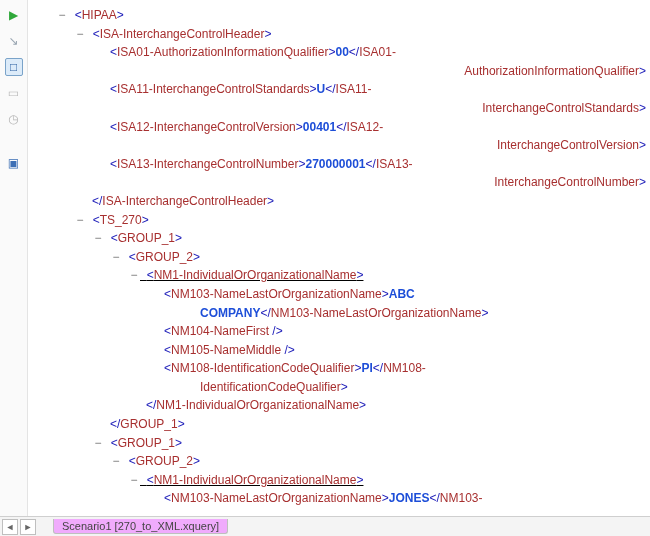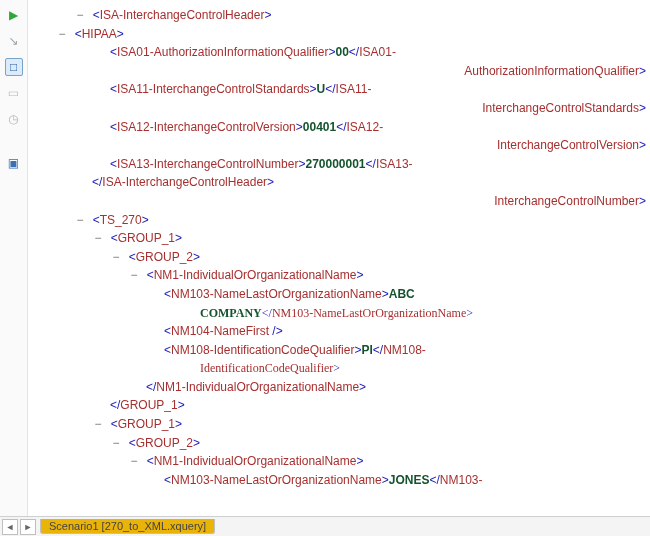--- a/index.html
+++ b/index.html
@@ -50,30 +50,30 @@
   .toggle {
     color: #7a7a7a;
     display: inline-block;
     width: 12px;
     text-align: center;
     user-select: none;
     cursor: pointer;
   }
   .tag { color: #1a1ab8; }
   .name { color: #a72f2f; }
-  .txt { color: #14532d; font-weight: bold; }
+  .txt { color: #1d4ed8; font-weight: bold; }
   .ind1 { padding-left: 18px; }
   .ind2 { padding-left: 36px; }
   .ind3 { padding-left: 54px; }
   .ind4 { padding-left: 72px; }
   .ind4c { padding-left: 106px; text-align: right; }
-  .ind5 { padding-left: 90px; }
+  .ind5 { padding-left: 90px; text-decoration: underline; }
   .ind6 { padding-left: 108px; }
   .ind7 { padding-left: 126px; }
-  .ind7c { padding-left: 162px; font-family: Liberation Serif, serif; }
+  .ind7c { padding-left: 162px; }
   .footer {
     position: absolute;
     left: 0; bottom: 0; right: 0;
     height: 20px;
     border-top: 1px solid #cfcfcf;
     display: flex;
     align-items: center;
     background: #f4f4f4;
     font-size: 11px;
   }
@@ -81,75 +81,76 @@
     width: 16px; height: 16px;
     border: 1px solid #bfbfbf;
     background: #fff;
     margin-left: 2px;
     display: flex; align-items: center; justify-content: center;
     font-size: 9px;
     color: #666;
     cursor: pointer;
   }
   .tab {
-    margin-left: 4px;
+    margin-left: 17px;
     padding: 1px 8px;
     border: 1px solid #bfbfbf;
     border-top: none;
-    background: #eab308;
+    background: #f0abfc;
     border-radius: 0 0 3px 3px;
     color: #444;
   }
 </style>
 </head>
 <body>
 
 <div class="toolbar">
   <div class="ico" style="color:#2fa83a">▶</div>
   <div class="ico" style="color:#9aa6b2">↘</div>
   <div class="ico sel" style="color:#2a5fa0">□</div>
   <div class="ico" style="color:#b8b8b8">▭</div>
   <div class="ico" style="color:#b8b8b8">◷</div>
   <div style="height:10px"></div>
   <div class="ico" style="color:#3d6fb5">▣</div>
 </div>
 
 <div class="editor">
 
+  <span class="line ind1"><span class="toggle">−</span>&nbsp;&nbsp;<span class="tag">&lt;</span><span class="name">HIPAA</span><span class="tag">&gt;</span></span>
+
   <span class="line ind2"><span class="toggle">−</span>&nbsp;&nbsp;<span class="tag">&lt;</span><span class="name">ISA-InterchangeControlHeader</span><span class="tag">&gt;</span></span>
-
-  <span class="line ind1"><span class="toggle">−</span>&nbsp;&nbsp;<span class="tag">&lt;</span><span class="name">HIPAA</span><span class="tag">&gt;</span></span>
 
   <span class="line ind4"><span class="tag">&lt;</span><span class="name">ISA01-AuthorizationInformationQualifier</span><span class="tag">&gt;</span><span class="txt">00</span><span class="tag">&lt;/</span><span class="name">ISA01-</span></span>
   <span class="line ind4c"><span class="name">AuthorizationInformationQualifier</span><span class="tag">&gt;</span></span>
 
   <span class="line ind4"><span class="tag">&lt;</span><span class="name">ISA11-InterchangeControlStandards</span><span class="tag">&gt;</span><span class="txt">U</span><span class="tag">&lt;/</span><span class="name">ISA11-</span></span>
   <span class="line ind4c"><span class="name">InterchangeControlStandards</span><span class="tag">&gt;</span></span>
 
   <span class="line ind4"><span class="tag">&lt;</span><span class="name">ISA12-InterchangeControlVersion</span><span class="tag">&gt;</span><span class="txt">00401</span><span class="tag">&lt;/</span><span class="name">ISA12-</span></span>
   <span class="line ind4c"><span class="name">InterchangeControlVersion</span><span class="tag">&gt;</span></span>
 
   <span class="line ind4"><span class="tag">&lt;</span><span class="name">ISA13-InterchangeControlNumber</span><span class="tag">&gt;</span><span class="txt">270000001</span><span class="tag">&lt;/</span><span class="name">ISA13-</span></span>
+  <span class="line ind4c"><span class="name">InterchangeControlNumber</span><span class="tag">&gt;</span></span>
+
   <span class="line ind3"><span class="tag">&lt;/</span><span class="name">ISA-InterchangeControlHeader</span><span class="tag">&gt;</span></span>
-
-  <span class="line ind4c"><span class="name">InterchangeControlNumber</span><span class="tag">&gt;</span></span>
 
   <span class="line ind2"><span class="toggle">−</span>&nbsp;&nbsp;<span class="tag">&lt;</span><span class="name">TS_270</span><span class="tag">&gt;</span></span>
 
   <span class="line ind3"><span class="toggle">−</span>&nbsp;&nbsp;<span class="tag">&lt;</span><span class="name">GROUP_1</span><span class="tag">&gt;</span></span>
 
   <span class="line ind4"><span class="toggle">−</span>&nbsp;&nbsp;<span class="tag">&lt;</span><span class="name">GROUP_2</span><span class="tag">&gt;</span></span>
 
   <span class="line ind5"><span class="toggle">−</span>&nbsp;&nbsp;<span class="tag">&lt;</span><span class="name">NM1-IndividualOrOrganizationalName</span><span class="tag">&gt;</span></span>
 
   <span class="line ind7"><span class="tag">&lt;</span><span class="name">NM103-NameLastOrOrganizationName</span><span class="tag">&gt;</span><span class="txt">ABC</span></span>
   <span class="line ind7c"><span class="txt">COMPANY</span><span class="tag">&lt;/</span><span class="name">NM103-NameLastOrOrganizationName</span><span class="tag">&gt;</span></span>
 
   <span class="line ind7"><span class="tag">&lt;</span><span class="name">NM104-NameFirst</span><span class="tag"> /&gt;</span></span>
 
+  <span class="line ind7"><span class="tag">&lt;</span><span class="name">NM105-NameMiddle</span><span class="tag"> /&gt;</span></span>
 
   <span class="line ind7"><span class="tag">&lt;</span><span class="name">NM108-IdentificationCodeQualifier</span><span class="tag">&gt;</span><span class="txt">PI</span><span class="tag">&lt;/</span><span class="name">NM108-</span></span>
   <span class="line ind7c"><span class="name">IdentificationCodeQualifier</span><span class="tag">&gt;</span></span>
 
   <span class="line ind6"><span class="tag">&lt;/</span><span class="name">NM1-IndividualOrOrganizationalName</span><span class="tag">&gt;</span></span>
 
 
   <span class="line ind4"><span class="tag">&lt;/</span><span class="name">GROUP_1</span><span class="tag">&gt;</span></span>
 
   <span class="line ind3"><span class="toggle">−</span>&nbsp;&nbsp;<span class="tag">&lt;</span><span class="name">GROUP_1</span><span class="tag">&gt;</span></span>

